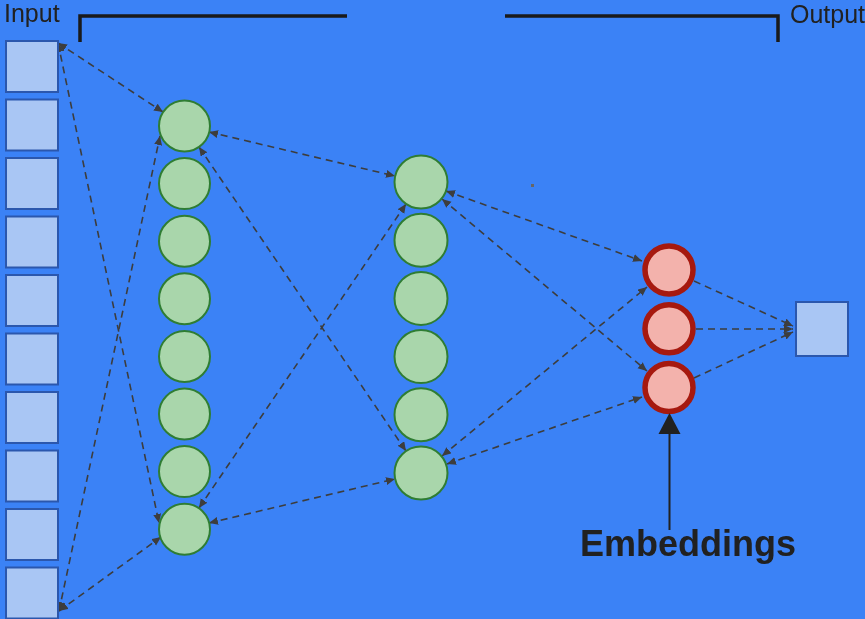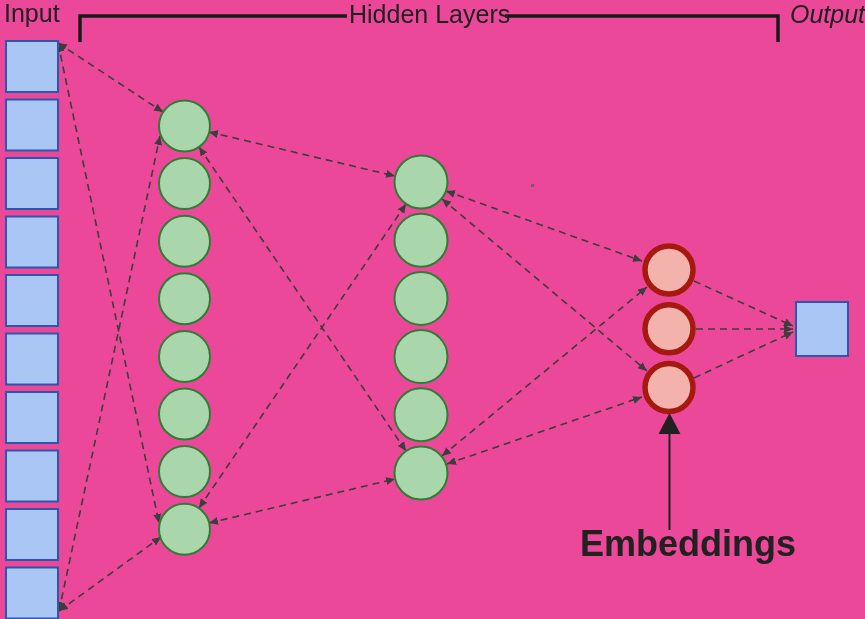--- a/index.html
+++ b/index.html
@@ -1,27 +1,27 @@
 <!DOCTYPE html>
 <html><head>
 <meta charset="utf-8">
 <style>
   html,body{margin:0;padding:0;background:#ffffff;}
   .stage{
-    position:relative;width:865px;height:619px;background:#ec4899;
+    position:relative;width:865px;height:619px;background:#3b82f6;
     font-family:"Liberation Sans",sans-serif;overflow:hidden;
   }
   .stage svg{position:absolute;left:0;top:0;}
   .lbl{
     position:absolute;color:#212121;font-size:25px;line-height:1.1;
     white-space:nowrap;user-select:none;
   }
   #lbl-input{left:4px;top:0px;}
   #lbl-hidden{left:349px;top:1px;}
-  #lbl-output{left:790px;top:1px;font-style:italic;}
+  #lbl-output{left:790px;top:1px;}
   #lbl-embeddings{left:580px;top:524px;font-size:36px;font-weight:bold;}
 </style>
 </head>
 <body>
 
 <div class="stage">
   <svg id="diagram" width="865" height="619" viewBox="0 0 865 619">
       <defs>
         <marker id="arrE" orient="auto" markerUnits="userSpaceOnUse" markerWidth="10" markerHeight="9" refX="9" refY="4">
           <path d="M0,0 L9,4 L0,8 Z" fill="#3d3d3d"></path>
@@ -72,16 +72,15 @@
       <circle cx="421" cy="473" r="26.5" fill="#a9d6ab" stroke="#2f7d33" stroke-width="2"></circle>
       <circle cx="669" cy="270" r="24" fill="#f3b2ac" stroke="#a6190f" stroke-width="5.5"></circle>
       <circle cx="669" cy="328.75" r="24" fill="#f3b2ac" stroke="#a6190f" stroke-width="5.5"></circle>
       <circle cx="669" cy="387.5" r="24" fill="#f3b2ac" stroke="#a6190f" stroke-width="5.5"></circle>
       <rect x="796" y="302" width="52" height="54" fill="#a9c6f4" stroke="#2b57ad" stroke-width="2"></rect>
       <line x1="669.5" y1="432" x2="669.5" y2="530" stroke="#212121" stroke-width="2"></line>
       <path d="M669.5,413 L658.5,434 L680.5,434 Z" fill="#212121"></path>
       <rect x="531" y="184" width="3" height="3" fill="#666666"></rect>
     </svg>
   <div class="lbl" id="lbl-input">Input</div>
-  <div class="lbl" id="lbl-hidden">Hidden Layers</div>
   <div class="lbl" id="lbl-output">Output</div>
   <div class="lbl" id="lbl-embeddings">Embeddings</div>
 </div>
 
 </body></html>

